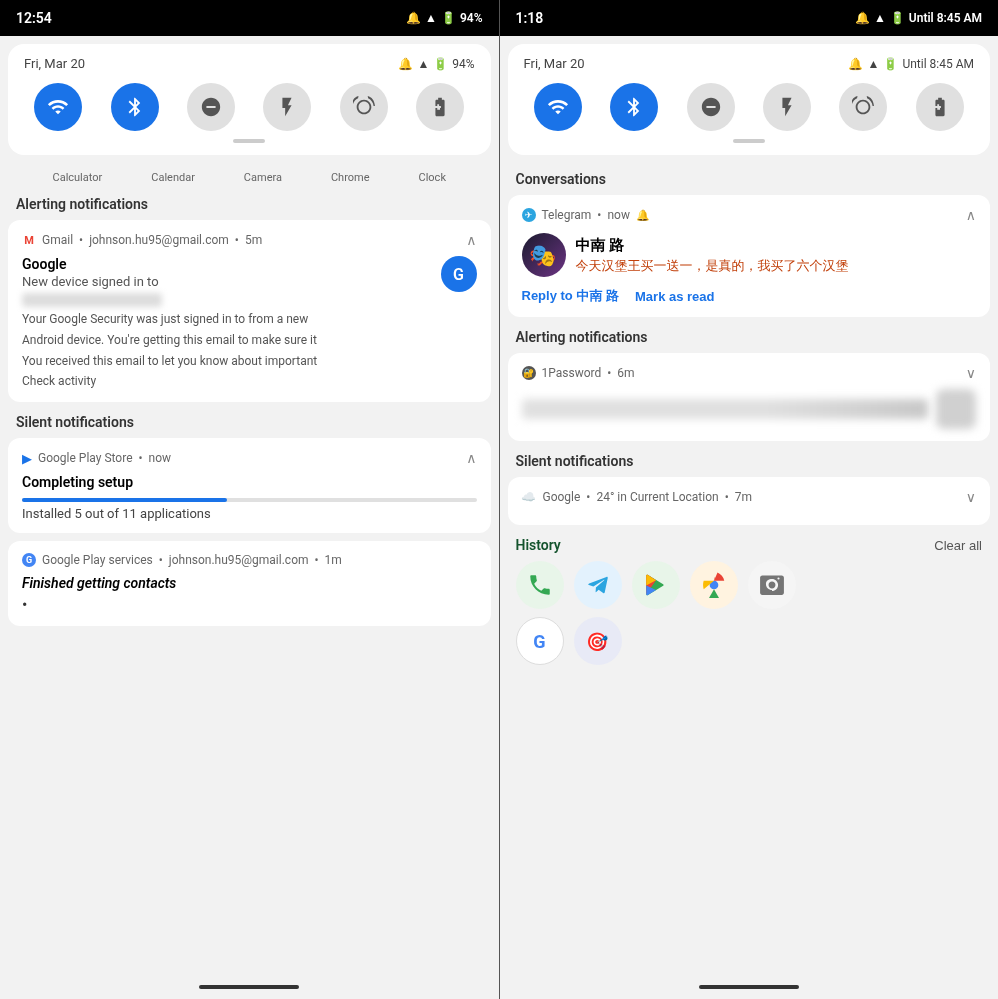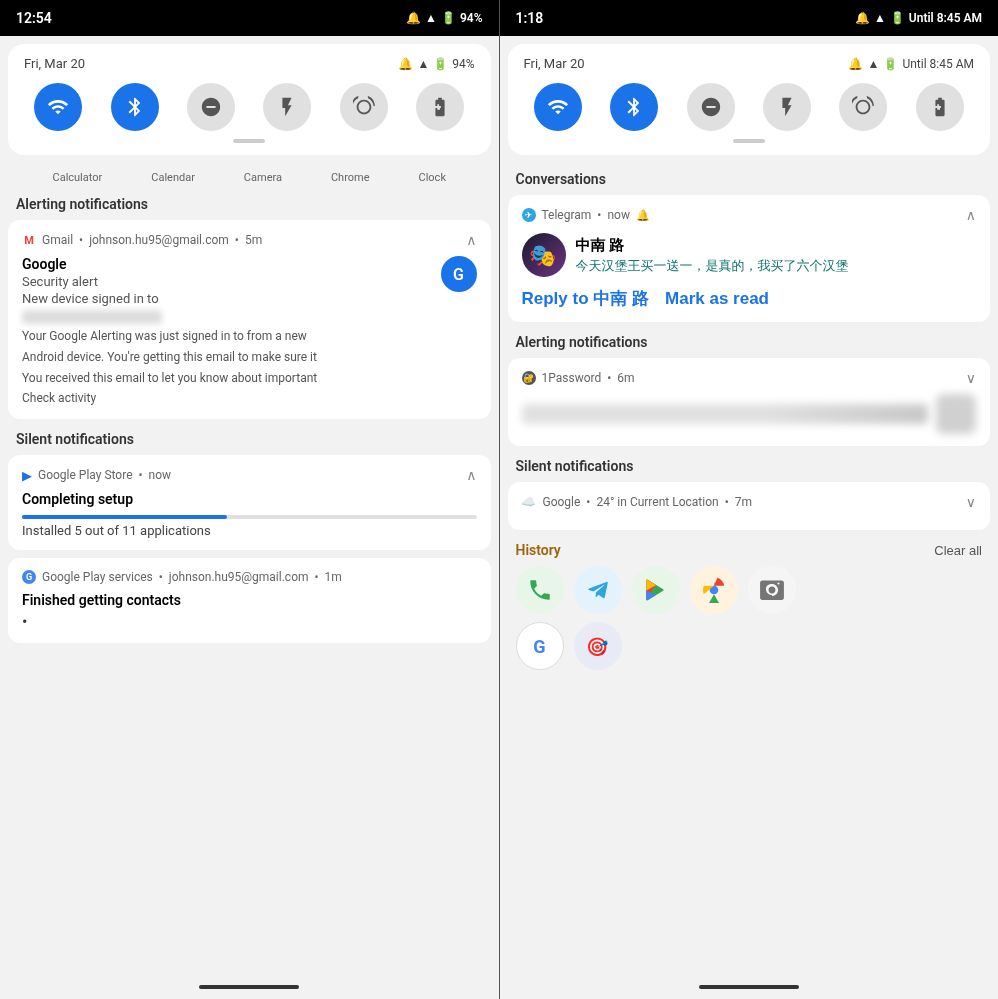--- a/index.html
+++ b/index.html
@@ -241,29 +241,29 @@
       height: 44px;
       border-radius: 50%;
       background: linear-gradient(135deg, #1a1a2e, #6c3483);
       display: flex;
       align-items: center;
       justify-content: center;
       font-size: 20px;
       flex-shrink: 0;
     }
     .conv-text-title { font-size: 15px; font-weight: 600; margin-bottom: 2px; }
-    .conv-text-body { font-size: 13px; color: #0f766e; }
+    .conv-text-body { font-size: 13px; color: #c2410c; }
     .conv-actions {
       display: flex;
       gap: 16px;
       margin-top: 10px;
     }
     .conv-action-btn {
       color: #1a73e8;
-      font-size: 17px;
+      font-size: 13px;
       font-weight: 600;
       background: none;
       border: none;
       cursor: pointer;
       padding: 0;
     }
     .password-icon {
       width: 14px;
       height: 14px;
       border-radius: 50%;
@@ -294,21 +294,21 @@
     }
     .history-section {
       padding: 8px 16px 4px;
       display: flex;
       justify-content: space-between;
       align-items: center;
     }
     .history-label {
       font-size: 14px;
       font-weight: 600;
-      color: #a16207;
+      color: #14532d;
       text-align: right;
     }
     .clear-all-btn {
       font-size: 13px;
       color: #555;
       background: none;
       border: none;
       cursor: pointer;
     }
     .history-apps {
@@ -445,24 +445,23 @@
           <span>•</span>
           <span>johnson.hu95@gmail.com</span>
           <span>•</span>
           <span>5m</span>
         </div>
         <span class="chevron-down">∧</span>
       </div>
       <div class="notif-body">
         <div class="notif-text">
           <div class="notif-title">Google</div>
-          <div class="notif-subtitle">Security alert</div>
           <div class="notif-subtitle">New device signed in to</div>
           <div class="blurred-row"></div>
-          <div class="notif-content">Your Google Alerting was just signed in to from a new</div>
+          <div class="notif-content">Your Google Security was just signed in to from a new</div>
           <div class="notif-content">Android device. You're getting this email to make sure it</div>
           <div class="notif-content">You received this email to let you know about important</div>
           <div class="notif-content">Check activity</div>
         </div>
         <div class="avatar">G</div>
       </div>
     </div>
 
     <div class="section-label">Silent notifications</div>
 
@@ -487,21 +486,21 @@
       <div class="notif-header">
         <div class="notif-header-left">
           <span class="google-services-icon">G</span>
           <span>Google Play services</span>
           <span>•</span>
           <span>johnson.hu95@gmail.com</span>
           <span>•</span>
           <span>1m</span>
         </div>
       </div>
-      <div class="notif-title" style="font-size:14px;">Finished getting contacts</div>
+      <div class="notif-title" style="font-size:14px;font-style:italic;">Finished getting contacts</div>
       <div style="font-size:16px; color:#333; margin-top:4px;">•</div>
     </div>
 
     <div class="home-indicator" style="margin-top:auto;">
       <div class="home-bar"></div>
     </div>
   </div>
 </div>
 
 <div class="divider-line"></div>

